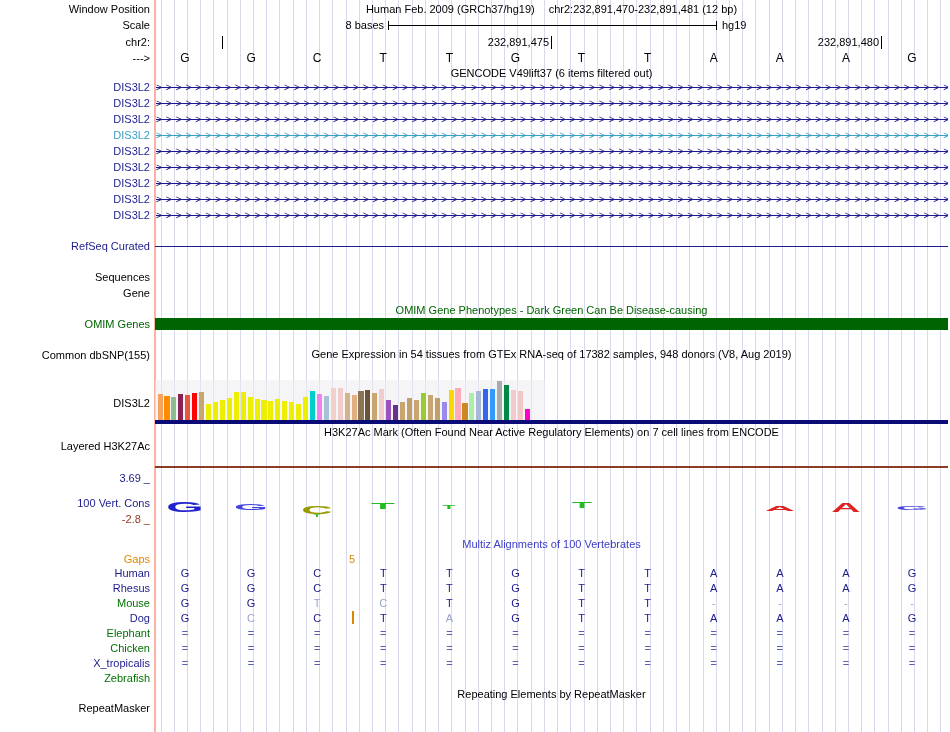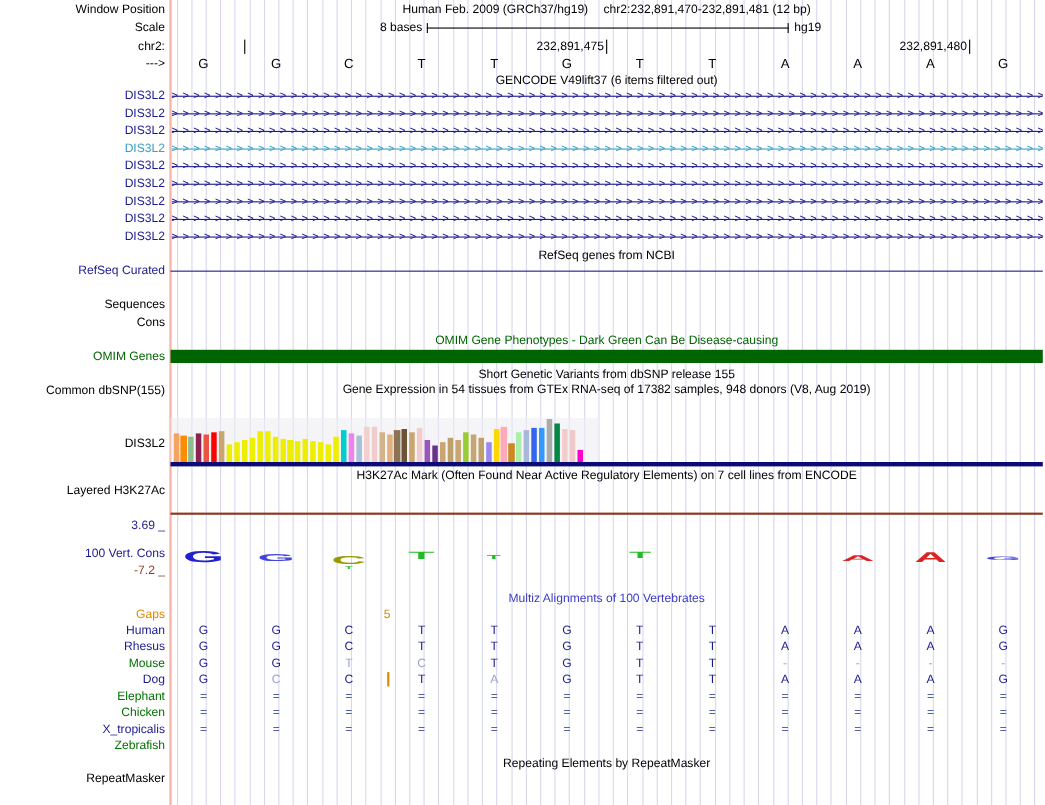--- a/index.html
+++ b/index.html
@@ -140,32 +140,30 @@
       <div class="lbl" style="top: 160px; color: rgb(27, 27, 142);">DIS3L2</div>
       <div class="gene-line" style="top: 161px; color: rgb(27, 27, 142);">&gt;&gt;&gt;&gt;&gt;&gt;&gt;&gt;&gt;&gt;&gt;&gt;&gt;&gt;&gt;&gt;&gt;&gt;&gt;&gt;&gt;&gt;&gt;&gt;&gt;&gt;&gt;&gt;&gt;&gt;&gt;&gt;&gt;&gt;&gt;&gt;&gt;&gt;&gt;&gt;&gt;&gt;&gt;&gt;&gt;&gt;&gt;&gt;&gt;&gt;&gt;&gt;&gt;&gt;&gt;&gt;&gt;&gt;&gt;&gt;&gt;&gt;&gt;&gt;&gt;&gt;&gt;&gt;&gt;&gt;&gt;&gt;&gt;&gt;&gt;&gt;&gt;&gt;&gt;&gt;&gt;&gt;&gt;&gt;&gt;&gt;&gt;&gt;&gt;&gt;</div>
       <div class="lbl" style="top: 176px; color: rgb(27, 27, 142);">DIS3L2</div>
       <div class="gene-line" style="top: 177px; color: rgb(27, 27, 142);">&gt;&gt;&gt;&gt;&gt;&gt;&gt;&gt;&gt;&gt;&gt;&gt;&gt;&gt;&gt;&gt;&gt;&gt;&gt;&gt;&gt;&gt;&gt;&gt;&gt;&gt;&gt;&gt;&gt;&gt;&gt;&gt;&gt;&gt;&gt;&gt;&gt;&gt;&gt;&gt;&gt;&gt;&gt;&gt;&gt;&gt;&gt;&gt;&gt;&gt;&gt;&gt;&gt;&gt;&gt;&gt;&gt;&gt;&gt;&gt;&gt;&gt;&gt;&gt;&gt;&gt;&gt;&gt;&gt;&gt;&gt;&gt;&gt;&gt;&gt;&gt;&gt;&gt;&gt;&gt;&gt;&gt;&gt;&gt;&gt;&gt;&gt;&gt;&gt;&gt;</div>
       <div class="lbl" style="top: 192px; color: rgb(27, 27, 142);">DIS3L2</div>
       <div class="gene-line" style="top: 193px; color: rgb(27, 27, 142);">&gt;&gt;&gt;&gt;&gt;&gt;&gt;&gt;&gt;&gt;&gt;&gt;&gt;&gt;&gt;&gt;&gt;&gt;&gt;&gt;&gt;&gt;&gt;&gt;&gt;&gt;&gt;&gt;&gt;&gt;&gt;&gt;&gt;&gt;&gt;&gt;&gt;&gt;&gt;&gt;&gt;&gt;&gt;&gt;&gt;&gt;&gt;&gt;&gt;&gt;&gt;&gt;&gt;&gt;&gt;&gt;&gt;&gt;&gt;&gt;&gt;&gt;&gt;&gt;&gt;&gt;&gt;&gt;&gt;&gt;&gt;&gt;&gt;&gt;&gt;&gt;&gt;&gt;&gt;&gt;&gt;&gt;&gt;&gt;&gt;&gt;&gt;&gt;&gt;&gt;</div>
       <div class="lbl" style="top: 208px; color: rgb(27, 27, 142);">DIS3L2</div>
       <div class="gene-line" style="top: 209px; color: rgb(27, 27, 142);">&gt;&gt;&gt;&gt;&gt;&gt;&gt;&gt;&gt;&gt;&gt;&gt;&gt;&gt;&gt;&gt;&gt;&gt;&gt;&gt;&gt;&gt;&gt;&gt;&gt;&gt;&gt;&gt;&gt;&gt;&gt;&gt;&gt;&gt;&gt;&gt;&gt;&gt;&gt;&gt;&gt;&gt;&gt;&gt;&gt;&gt;&gt;&gt;&gt;&gt;&gt;&gt;&gt;&gt;&gt;&gt;&gt;&gt;&gt;&gt;&gt;&gt;&gt;&gt;&gt;&gt;&gt;&gt;&gt;&gt;&gt;&gt;&gt;&gt;&gt;&gt;&gt;&gt;&gt;&gt;&gt;&gt;&gt;&gt;&gt;&gt;&gt;&gt;&gt;&gt;</div>
     </div>
 
-  <div class="title" style="top:225px">RefSeq genes from NCBI</div>
   <div class="lbl" style="top:239px;color:#1b1b8e">RefSeq Curated</div>
   <div class="hline" style="top:246px;height:1px;background:#1b1b8e"></div>
 
   <div class="lbl" style="top:270px">Sequences</div>
-  <div class="lbl" style="top:286px">Cons</div>
+  <div class="lbl" style="top:286px">Gene</div>
 
   <div class="title" style="top:303px;color:#006400">OMIM Gene Phenotypes - Dark Green Can Be Disease-causing</div>
   <div class="lbl" style="top:317px;color:#006400">OMIM Genes</div>
   <div class="hline" style="top:318px;height:12px;background:#006400"></div>
 
-  <div class="title" style="top:334px">Short Genetic Variants from dbSNP release 155</div>
   <div class="lbl" style="top:348px">Common dbSNP(155)</div>
 
   <div class="title" style="top:347px">Gene Expression in 54 tissues from GTEx RNA-seq of 17382 samples, 948 donors (V8, Aug 2019)</div>
   <div class="lbl" style="top:396px">DIS3L2</div>
   <div style="position:absolute;left:155px;top:380px;width:390px;height:41px;background:rgba(236,236,242,0.55)"></div>
   <div id="bars">
       <div class="bar" style="left: 157.5px; width: 5.1px; top: 394px; height: 27px; background: rgb(244, 164, 96);"></div>
       <div class="bar" style="left: 164.43px; width: 5.1px; top: 396px; height: 25px; background: rgb(255, 140, 0);"></div>
       <div class="bar" style="left: 171.36px; width: 5.1px; top: 397px; height: 24px; background: rgb(143, 188, 143);"></div>
       <div class="bar" style="left: 178.29px; width: 5.1px; top: 394px; height: 27px; background: rgb(139, 34, 82);"></div>
@@ -233,21 +231,21 @@
       <div class="logo" style="left: 251.09px; top: 507px; color: rgb(68, 68, 221); transform: translate(-50%, -50%) scale(2.9, 0.6);">G</div>
       <div class="logo" style="left: 317.18px; top: 510px; color: rgb(153, 153, 0); transform: translate(-50%, -50%) scale(2.9, 0.7);">C</div>
       <div class="logo" style="left: 317.18px; top: 516px; color: rgb(34, 187, 34); transform: translate(-50%, -50%) scale(0.8, 0.25);">T</div>
       <div class="logo" style="left: 383.27px; top: 505px; color: rgb(34, 187, 34); transform: translate(-50%, -50%) scale(2.6, 0.65);">T</div>
       <div class="logo" style="left: 449.36px; top: 507px; color: rgb(34, 187, 34); transform: translate(-50%, -50%) scale(1.4, 0.35);">T</div>
       <div class="logo" style="left: 581.54px; top: 505px; color: rgb(34, 187, 34); transform: translate(-50%, -50%) scale(2.2, 0.55);">T</div>
       <div class="logo" style="left: 779.81px; top: 508px; color: rgb(221, 34, 34); transform: translate(-50%, -50%) scale(2.8, 0.5);">A</div>
       <div class="logo" style="left: 845.9px; top: 507px; color: rgb(221, 34, 34); transform: translate(-50%, -50%) scale(2.7, 0.85);">A</div>
       <div class="logo" style="left: 911.99px; top: 508px; color: rgb(68, 68, 221); transform: translate(-50%, -50%) scale(2.8, 0.3);">G</div>
     </div>
-  <div class="lbl" style="top:512px;color:#8e3b24">-7.2 _</div>
+  <div class="lbl" style="top:512px;color:#8e3b24">-2.8 _</div>
 
   <div class="title" style="top:537px;color:#3c3cc8">Multiz Alignments of 100 Vertebrates</div>
   <div class="lbl" style="top:552px;color:#dd8800">Gaps</div>
   <div id="alignment">
       <div class="aln" style="left: 352px; top: 552px; color: rgb(221, 136, 0);">5</div>
       <div class="lbl" style="top: 566px; color: rgb(27, 27, 142); margin-left: 32px;">Human</div>
       <div class="aln" style="left: 185px; top: 566px; color: rgb(27, 27, 142);">G</div>
       <div class="aln" style="left: 251.09px; top: 566px; color: rgb(27, 27, 142);">G</div>
       <div class="aln" style="left: 317.18px; top: 566px; color: rgb(27, 27, 142);">C</div>
       <div class="aln" style="left: 383.27px; top: 566px; color: rgb(27, 27, 142);">T</div>

